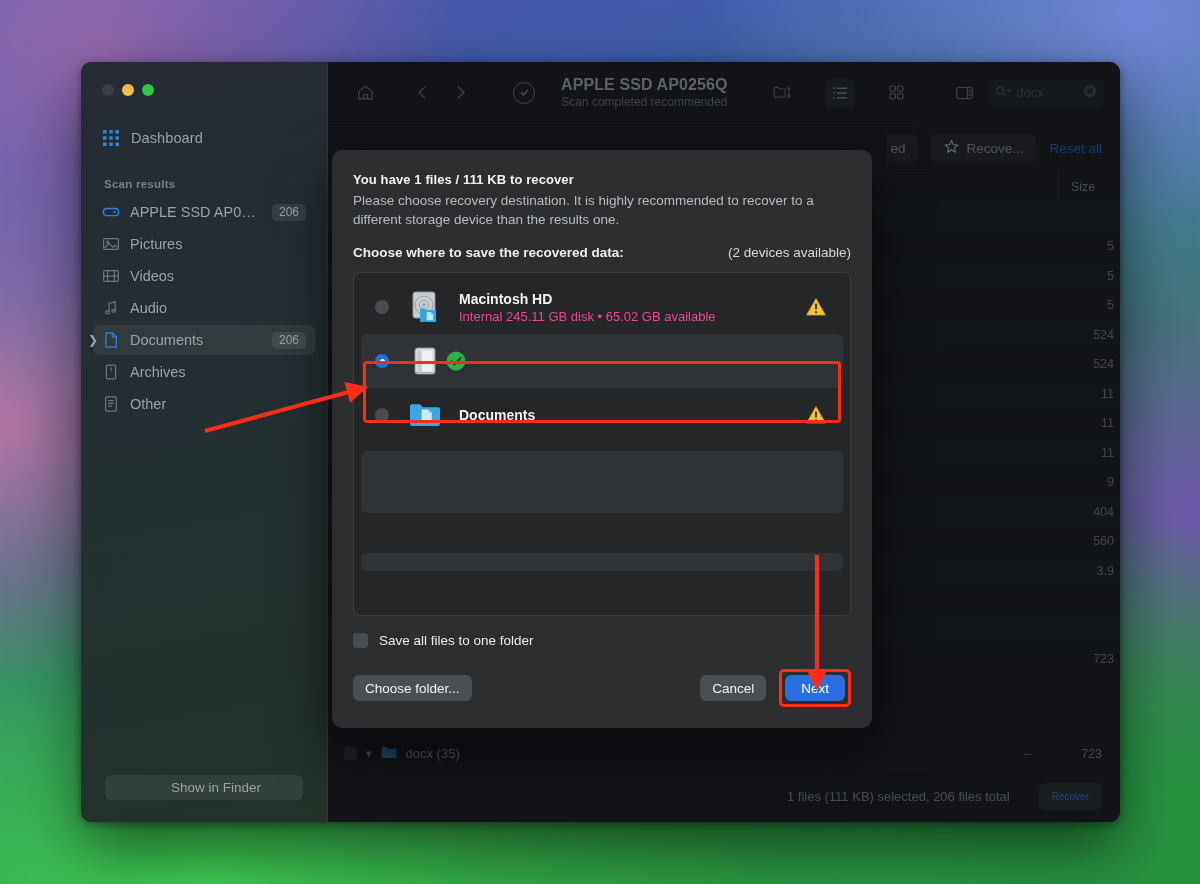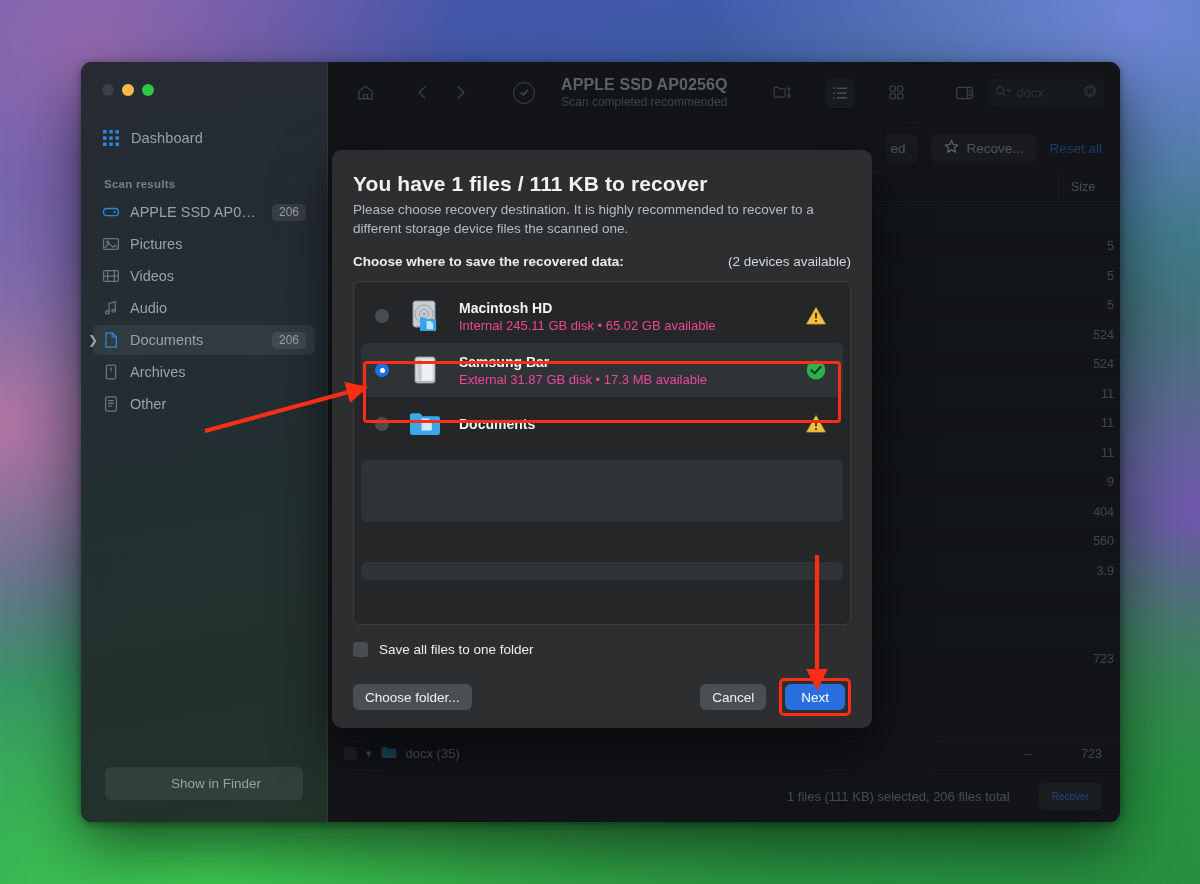--- a/index.html
+++ b/index.html
@@ -79,21 +79,21 @@
   .sb-item .txt { font-size: 14.5px; color: #9aa1ab; flex: 1;
      white-space: nowrap; overflow: hidden; text-overflow: ellipsis; }
   .sb-badge {
     font-size: 12px; color: #9aa1ab; background: rgba(255,255,255,0.085);
     border-radius: 5px; padding: 1.5px 7px; margin-left: 6px;
   }
   .sb-ico { width: 18px; height: 18px; flex: 0 0 18px; display: block; }
 
   #show-in-finder-wrap { margin-top: auto; padding: 0 24px 22px 24px; }
   #show-in-finder {
-    width: 100%; height: 33px; border-radius: 6px;
+    width: 100%; height: 25px; border-radius: 6px;
     background: rgba(255,255,255,0.075);
     border: none; color: #9aa1ab; font-size: 13.5px;
     font-family: inherit;
     padding-left: 24px;
   }
 
   
   #main { flex: 1; position: relative; background: #1c1f24; display: flex; flex-direction: column; }
 
   #toolbar {
@@ -181,21 +181,21 @@
   #scrim { position: absolute; inset: 0; background: rgba(10,12,14,0.52); pointer-events: none; }
 
   
   #dialog {
     position: absolute; left: 332px; top: 150px; width: 540px; height: 578px;
     background: #2c2e30; border-radius: 10px;
     box-shadow: 0 22px 56px rgba(0,0,0,0.62);
     padding: 22px 21px 0 21px;
     display: flex; flex-direction: column;
   }
-  #dlg-title { font-size: 21px; font-weight: 700; color: #f0f1f2; letter-spacing: .1px; }
+  #dlg-title { font-size: 13px; font-weight: 700; color: #f0f1f2; letter-spacing: .1px; }
   #dlg-sub { font-size: 13.5px; color: #b7bbbf; line-height: 1.42; margin-top: 4px; max-width: 498px; }
   .dlg-row-label { display: flex; align-items: baseline; margin-top: 16px; }
   #dlg-choose-label { font-size: 13.5px; font-weight: 700; color: #eceded; }
   #dlg-devices-count { margin-left: auto; font-size: 13.5px; color: #d4d7da; }
 
   #device-list {
     margin-top: 12px; height: 344px;
     background: #242628; border: 1px solid #3a3d40; border-radius: 7px;
     padding: 7px 0 0 0; position: relative; overflow: hidden;
   }
@@ -548,21 +548,21 @@
       <button id="recover-btn">Recover</button>
     </div>
 
     <div id="scrim"></div>
   </div>
 </div>
 
 <div id="dialog">
 
   <div id="dlg-title">You have 1 files / 111 KB to recover</div>
-  <div id="dlg-sub">Please choose recovery destination. It is highly recommended to recover to a different storage device files the scanned one.</div>
+  <div id="dlg-sub">Please choose recovery destination. It is highly recommended to recover to a different storage device than the results one.</div>
 
   <div class="dlg-row-label">
     <span id="dlg-choose-label">Choose where to save the recovered data:</span>
     <span id="dlg-devices-count">(2 devices available)</span>
   </div>
 
   <div id="device-list">
 
     <div class="dev">
       <span class="radio"></span>
@@ -595,24 +595,20 @@
     <div class="dev selected">
       <span class="radio on"></span>
       <span class="dev-icon">
         <svg width="40" height="40" viewBox="0 0 40 40">
           <rect x="10" y="7" width="20" height="26" rx="2.4" fill="#d6dade" stroke="#8f959b" stroke-width="0.9"></rect>
           <rect x="12.4" y="9.6" width="15.2" height="20.8" rx="1.4" fill="#eef1f3"></rect>
           <rect x="12.4" y="9.6" width="4.4" height="20.8" fill="#c5cace"></rect>
           <path d="M10 31.6 h20" stroke="#a6acb2" stroke-width="0.9"></path>
         </svg>
       </span>
-      <span class="dev-text">
-        <span class="dev-name" style="display:block">Samsung Bar</span>
-        <span class="dev-meta" style="display:block">External 31.87 GB disk • 17.3 MB available</span>
-      </span>
       <span class="dev-status">
         <svg width="22" height="22" viewBox="0 0 22 22">
           <circle cx="11" cy="11" r="9.4" fill="#2bb24a"></circle>
           <path d="M6.4 11.2 L9.6 14.4 L15.6 7.8" fill="none" stroke="#0d3d19" stroke-width="2" stroke-linecap="round" stroke-linejoin="round"></path>
         </svg>
       </span>
     </div>
 
     <div class="dev">
       <span class="radio"></span>

